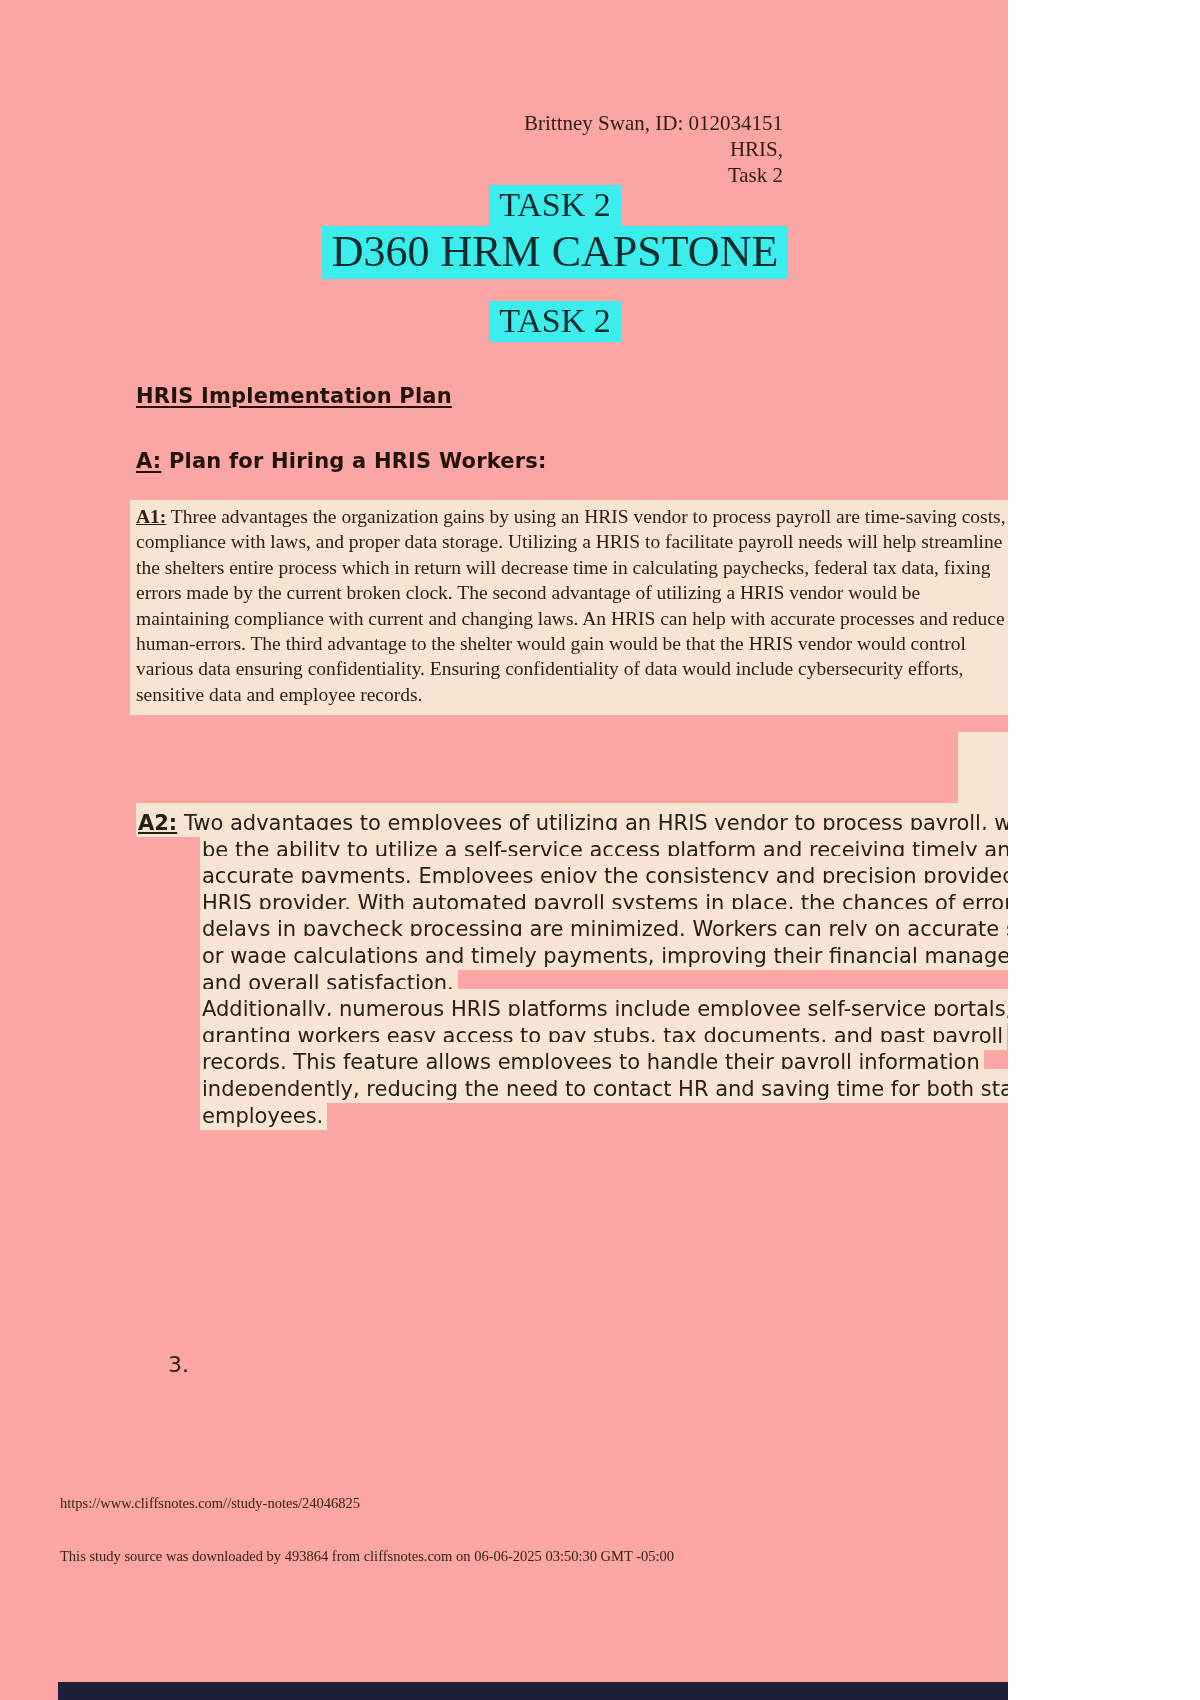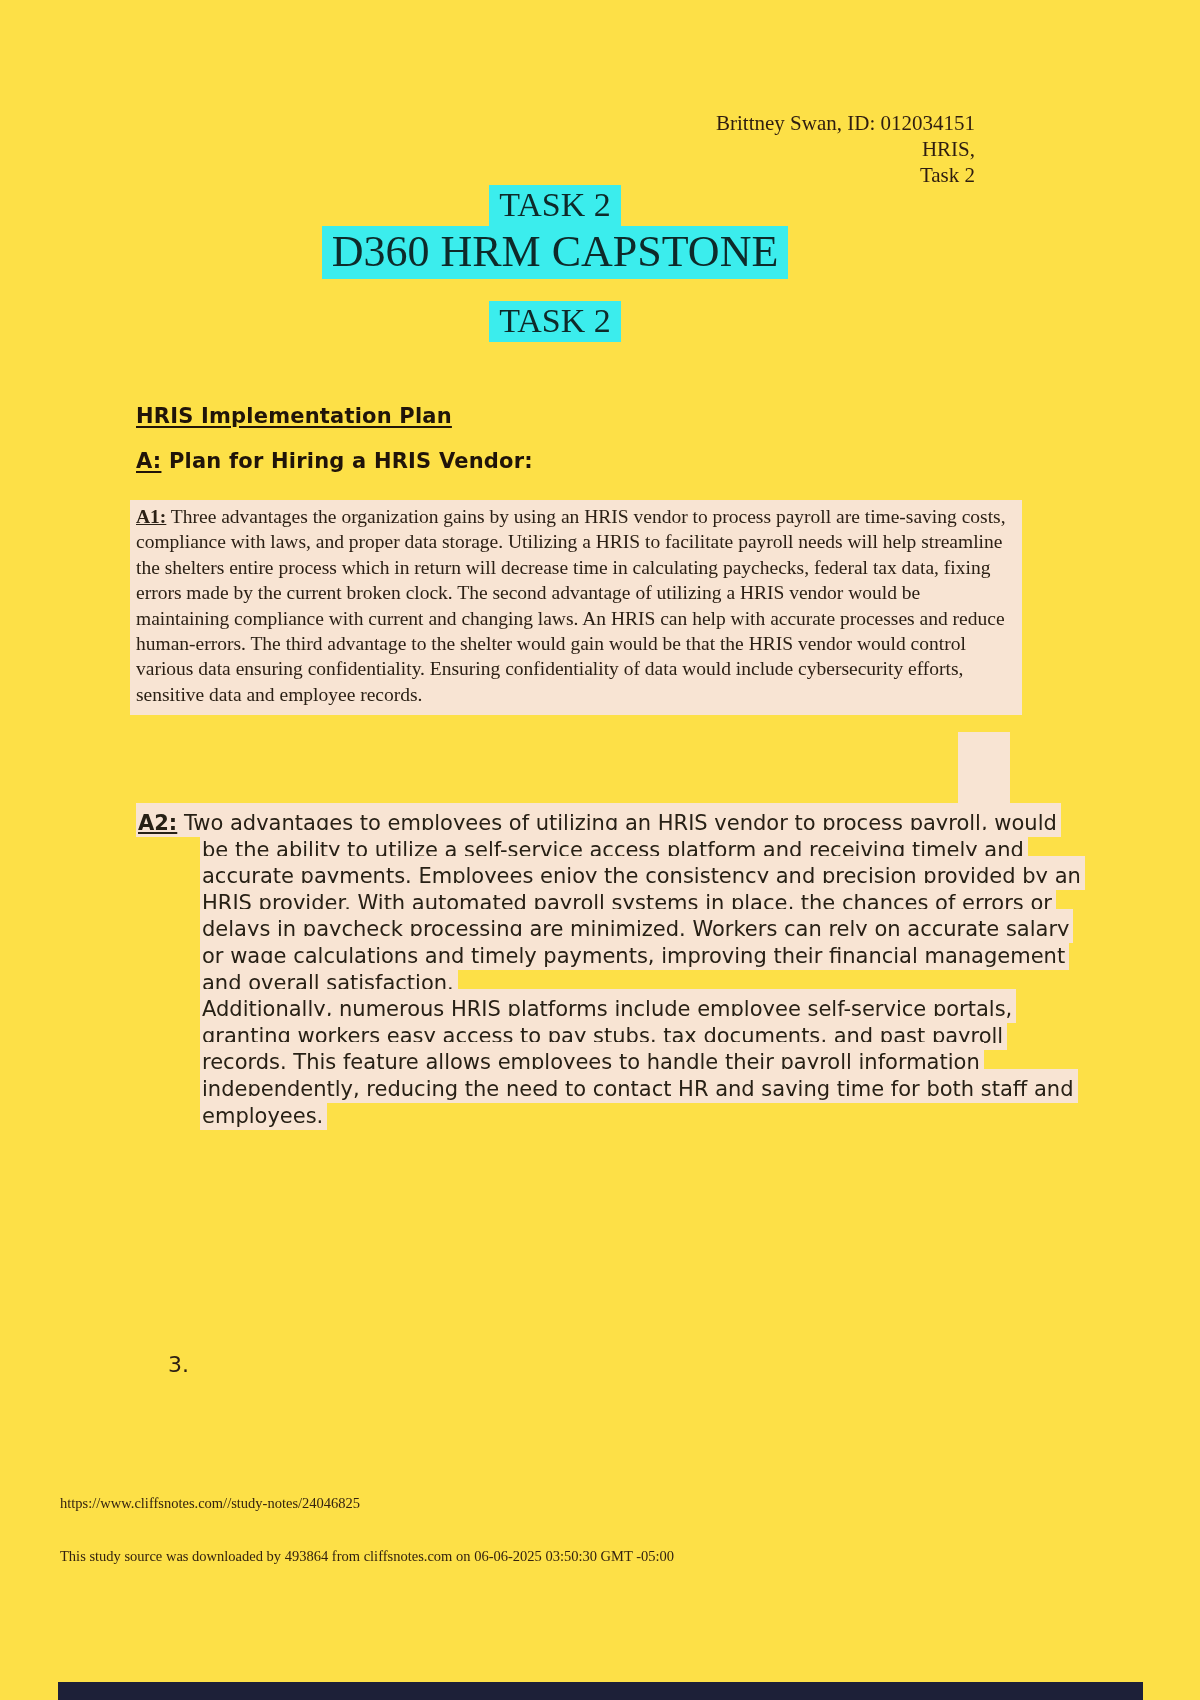--- a/index.html
+++ b/index.html
@@ -1,19 +1,19 @@
 <!DOCTYPE html>
 <html><head>
 <meta charset="utf-8">
 <style>
   html,body { margin:0; padding:0; }
   .page {
     position:relative;
-    width:1200px; height:1700px;
-    background:#fde047;
+    width:1008px; height:1700px;
+    background:#fca5a5;
     overflow:hidden;
     font-family:"Liberation Serif", serif;
     color:#2b2015;
   }
   
   .header {
     position:absolute; top:110px; right:225px;
     text-align:right;
     font-size:21px; line-height:26px;
     color:#2e1d10;
@@ -34,21 +34,21 @@
   }
   
   .h-sans {
     position:absolute; left:136px;
     font-family:"DejaVu Sans", sans-serif;
     font-weight:bold;
     font-size:21px;
     color:#201409;
     letter-spacing:0.2px;
   }
-  .h1 { top:404px; }
+  .h1 { top:384px; }
   .h2 { top:449px; }
   .u { text-decoration:underline; text-decoration-thickness:2px; text-underline-offset:3px; }
   
   .a1 {
     position:absolute; left:130px; top:500px;
     width:872px;
     background:#f8e4d3;
     padding:4px 14px 8px 6px;
     font-family:"Liberation Serif", serif;
     font-size:19.5px; line-height:25.4px;
@@ -116,21 +116,21 @@
     <div class="title-line t2">
       <span class="hl-cyan">D360 HRM CAPSTONE</span>
     </div>
     <div class="title-line t3">
       <span class="hl-cyan">TASK 2</span>
     </div>
   </div>
 
   <div class="h-sans h1 u">HRIS Implementation Plan</div>
   <div class="h-sans h2">
-    <span class="u">A:</span><span> Plan for Hiring a HRIS Vendor:</span>
+    <span class="u">A:</span><span> Plan for Hiring a HRIS Workers:</span>
   </div>
 
   <div class="a1">
     <span class="lbl">A1:</span><span> Three advantages the organization gains by using an HRIS vendor to process payroll are time-saving costs, compliance with laws, and proper data storage. Utilizing a HRIS to facilitate payroll needs will help streamline the shelters entire process which in return will decrease time in calculating paychecks, federal tax data, fixing errors made by the current broken clock. The second advantage of utilizing a HRIS vendor would be maintaining compliance with current and changing laws. An HRIS can help with accurate processes and reduce human-errors. The third advantage to the shelter would gain would be that the HRIS vendor would control various data ensuring confidentiality. Ensuring confidentiality of data would include cybersecurity efforts, sensitive data and employee records.</span>
   </div>
 
   <div class="strip"></div>
 
   <div class="a2">
     <span class="hl"><span class="lbl">A2:</span><span> Two advantages to employees of utilizing an HRIS vendor to process payroll, would be the ability to utilize a self-service access platform and receiving timely and accurate payments. Employees enjoy the consistency and precision provided by an HRIS provider. With automated payroll systems in place, the chances of errors or delays in paycheck processing are minimized. Workers can rely on accurate salary or wage calculations and timely payments, improving their financial management and overall satisfaction.</span><br>

